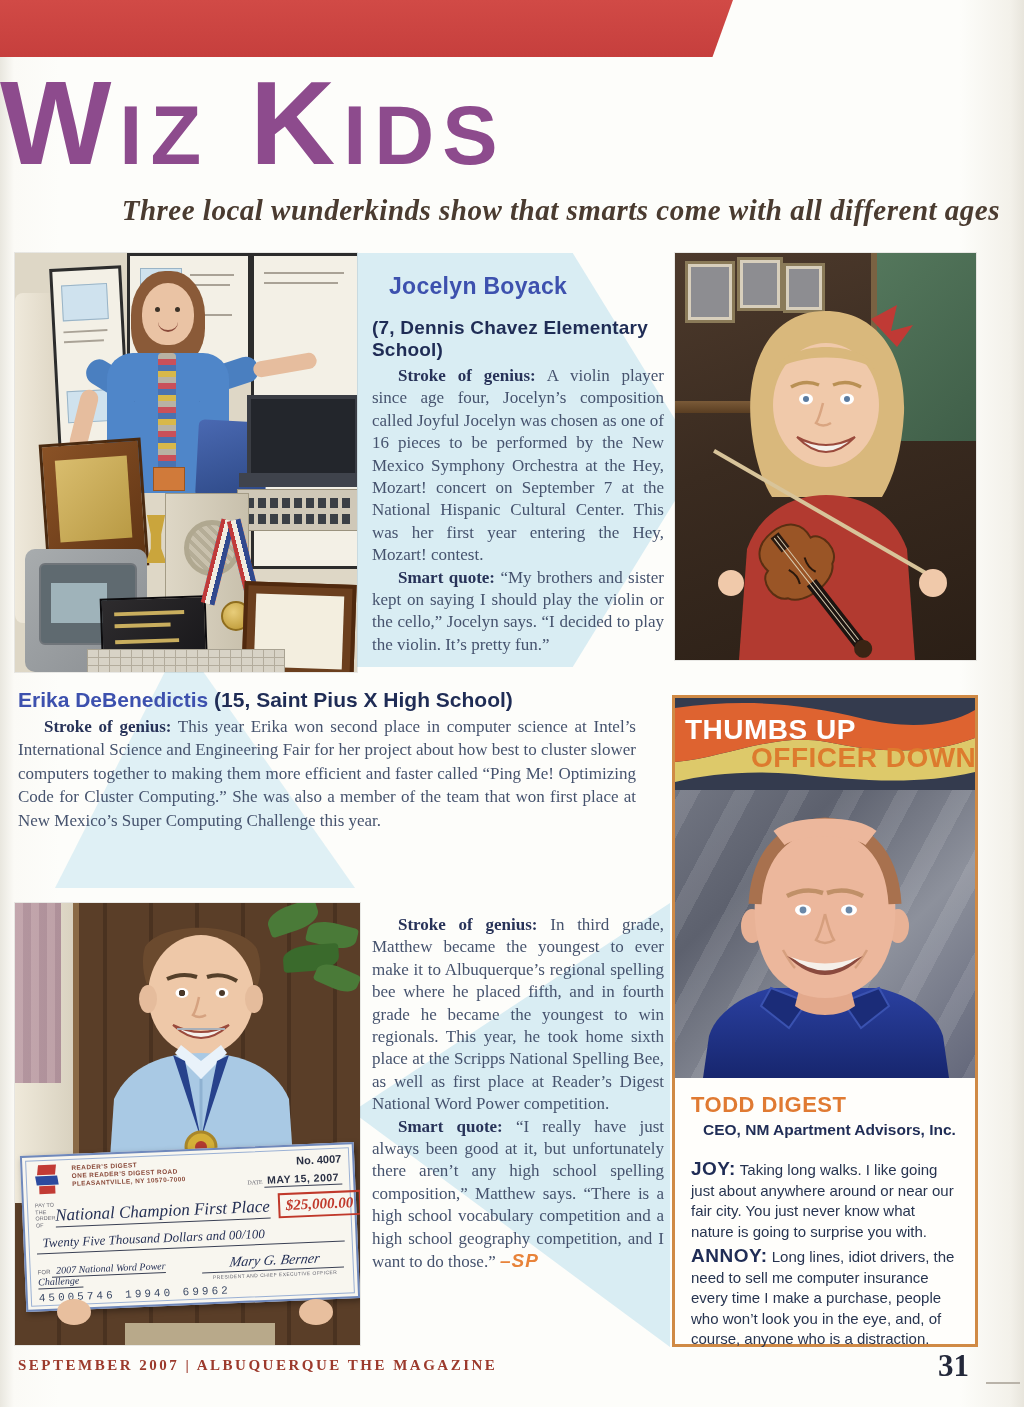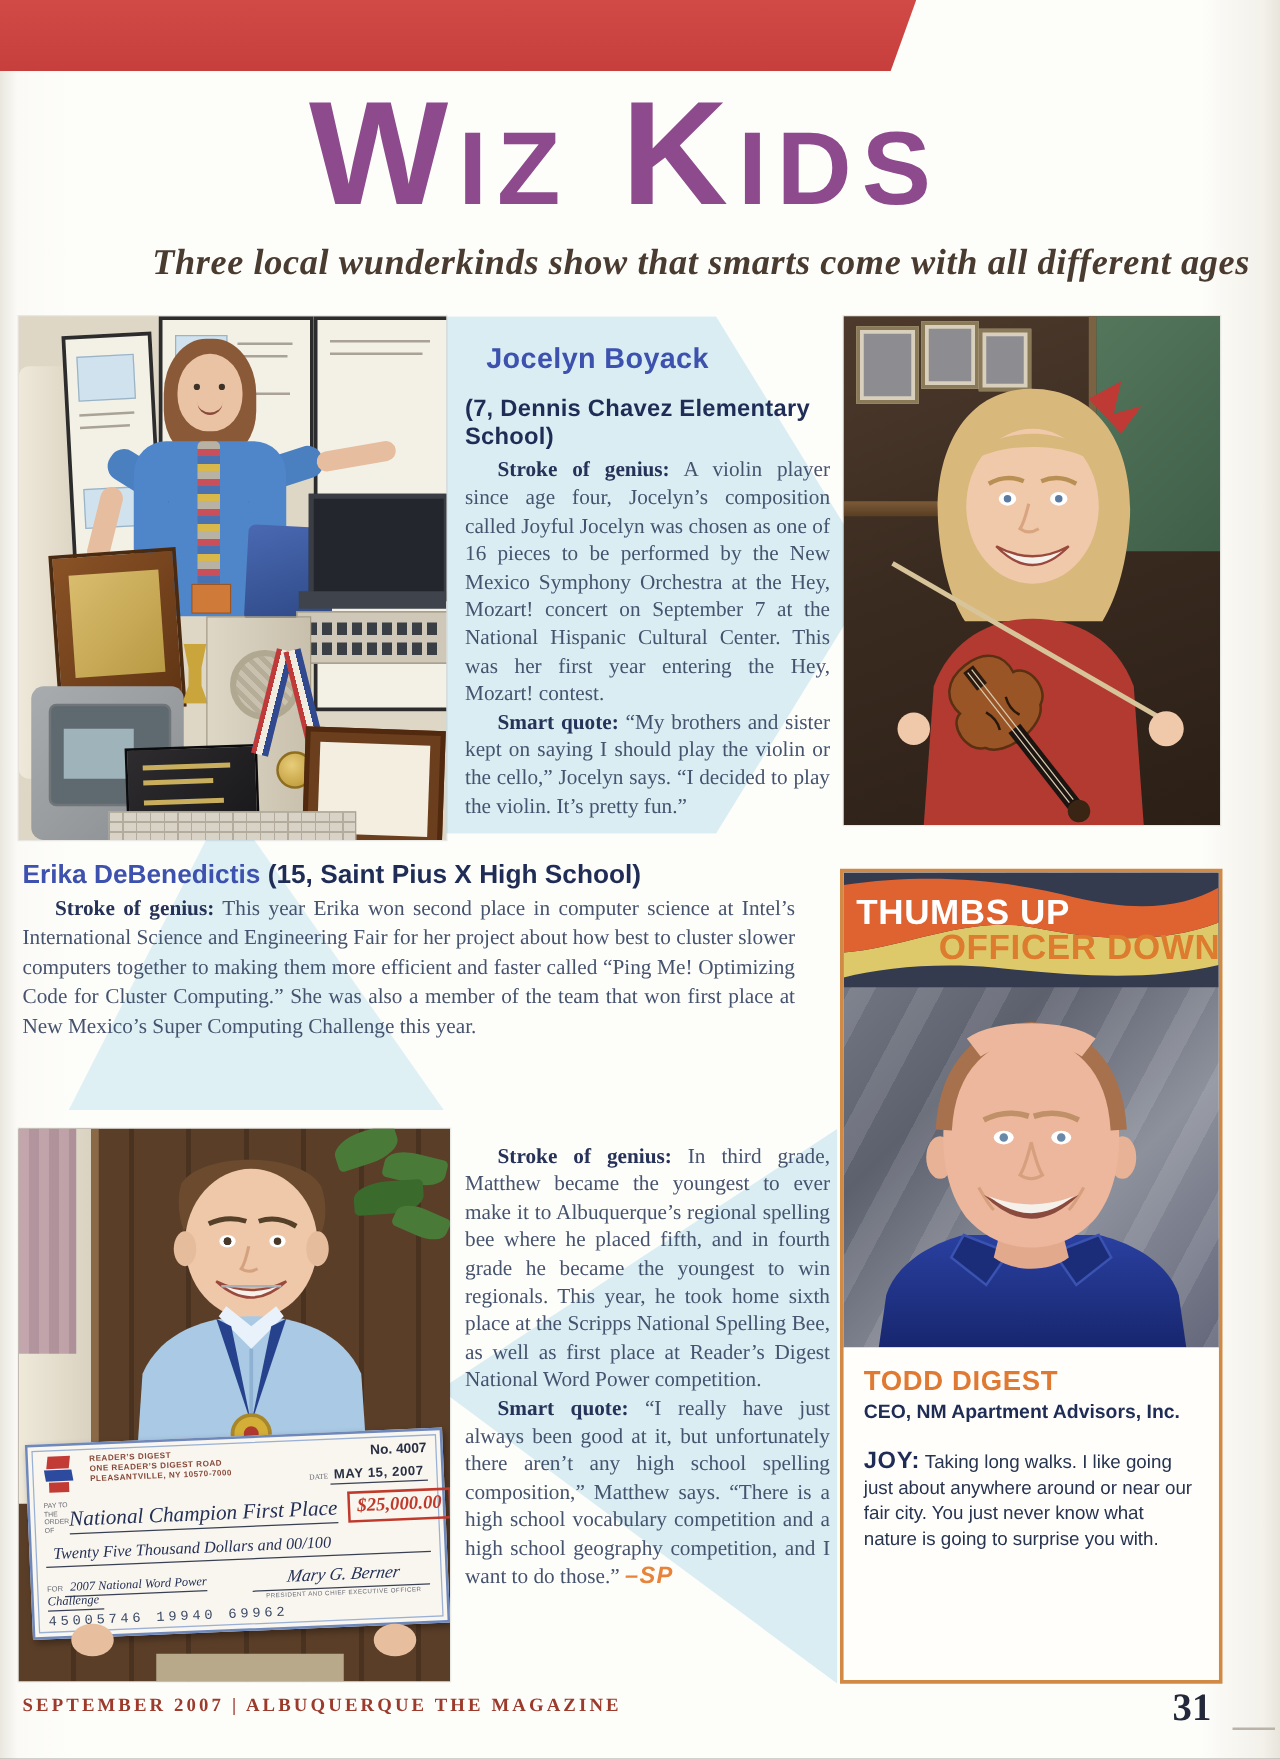--- a/index.html
+++ b/index.html
@@ -7,21 +7,21 @@
     position:relative;width:1024px;height:1407px;margin:0 auto;
     background:linear-gradient(90deg,#e9e7df 0,#fbfaf6 14px,#fdfdfa 60px,#fdfdfa 960px,#f3f1ea 1010px,#e8e5dc 1024px);
     overflow:hidden;
     font-family:"Liberation Serif",serif;
   }
 
   
   .red-band{position:absolute;left:0;top:0;width:733px;height:57px;background:linear-gradient(180deg,#d14a46,#c63f3d);
     clip-path:polygon(0 0,100% 0,97.2% 100%,0 100%);}
   .title{
-    position:absolute;left:0;top:62px;width:1000px;margin:0;text-align:center;
+    position:absolute;left:0;top:62px;width:1000px;margin:0;
     font-family:"Liberation Sans",sans-serif;font-weight:bold;font-variant:small-caps;
     font-size:118px;letter-spacing:8px;color:#8d4b8d;line-height:1.05;
   }
   .subtitle{
     position:absolute;left:0;top:194px;width:1000px;text-align:right;
     font-family:"Liberation Serif",serif;font-style:italic;font-weight:bold;
     font-size:29px;color:#4a3b30;letter-spacing:.5px;
   }
 
   
@@ -156,21 +156,21 @@
     background:
       repeating-linear-gradient(118deg,rgba(255,255,255,.10) 0 18px,rgba(255,255,255,0) 18px 48px),
       linear-gradient(135deg,#7d818d 0%,#5d616e 38%,#8d919c 68%,#63677a 100%);}
   .sb-banner{position:absolute;left:0;top:0;width:300px;height:92px;}
   .sb-thumbs-up{position:absolute;left:10px;top:16px;font-family:"Liberation Sans",sans-serif;
     font-weight:bold;font-size:28px;color:#ffffff;letter-spacing:.5px;}
   .sb-thumbs-down{position:absolute;left:76px;top:44px;font-family:"Liberation Sans",sans-serif;
     font-weight:bold;font-size:28px;color:#dd7b2e;letter-spacing:.5px;white-space:nowrap;}
   .sb-info{position:absolute;left:0;top:380px;right:0;bottom:0;background:#fffefb;padding:14px 16px 0 16px;box-sizing:border-box;}
   .sb-name{margin:0;font-family:"Liberation Sans",sans-serif;font-weight:bold;font-size:22px;color:#e07a32;letter-spacing:.5px;}
-  .sb-title{margin:3px 0 0 0;font-family:"Liberation Sans",sans-serif;font-weight:bold;font-size:15.5px;color:#1f2c55;}
+  .sb-title{margin:3px 0 0 12px;font-family:"Liberation Sans",sans-serif;font-weight:bold;font-size:15.5px;color:#1f2c55;}
   .sb-para{margin:0;font-family:"Liberation Sans",sans-serif;font-size:15px;line-height:20.5px;color:#273450;}
   .sb-para.joy{margin-top:20px;}
   .sb-para.annoy{margin-top:4px;}
   .sb-lbl{font-weight:bold;font-size:19px;letter-spacing:.5px;color:#1f2c55;}
 
   
   .footer-left{position:absolute;left:18px;top:1357px;font-family:"Liberation Serif",serif;
     font-weight:bold;font-size:15px;letter-spacing:2.5px;color:#9c3a2c;}
   .page-num{position:absolute;left:938px;top:1348px;font-family:"Liberation Serif",serif;
     font-weight:bold;font-size:31px;color:#23283a;}
@@ -422,20 +422,21 @@
         <path d="M150,136 q-5,20 -9,26 q9,6 18,0 q-4,-6 -9,-26" stroke="#d69f7e" stroke-width="2.5" fill="none"></path>
         <path d="M108,172 q8,14 12,18 M192,172 q-8,14 -12,18" stroke="#d69f7e" stroke-width="2.5" fill="none"></path>
         <path d="M112,178 Q150,216 188,178 Q150,198 112,178 Z" fill="#8a4a3e"></path>
         <path d="M116,179 Q150,206 184,179 Q150,192 116,179 Z" fill="#f5f0ea"></path>
       </svg>
     </div>
     <div class="sb-info">
       <h2 class="sb-name">TODD DIGEST</h2>
       <h3 class="sb-title">CEO, NM Apartment Advisors, Inc.</h3>
       <p class="sb-para joy"><span class="sb-lbl">JOY:</span> <span>Taking long walks. I like going just about anywhere around or near our fair city. You just never know what nature is going to surprise you with.</span></p>
+      <p class="sb-para annoy"><span class="sb-lbl">ANNOY:</span> <span>Long lines, idiot drivers, the need to sell me computer insurance every time I make a purchase, people who won’t look you in the eye, and, of course, anyone who is a distraction.</span></p>
     </div>
   </aside>
 
   <div class="footer-left">SEPTEMBER 2007  |  ALBUQUERQUE THE MAGAZINE</div>
   <div class="page-num">31</div>
   <div class="page-num-line"></div>
 
 </div>
 
 </body></html>

